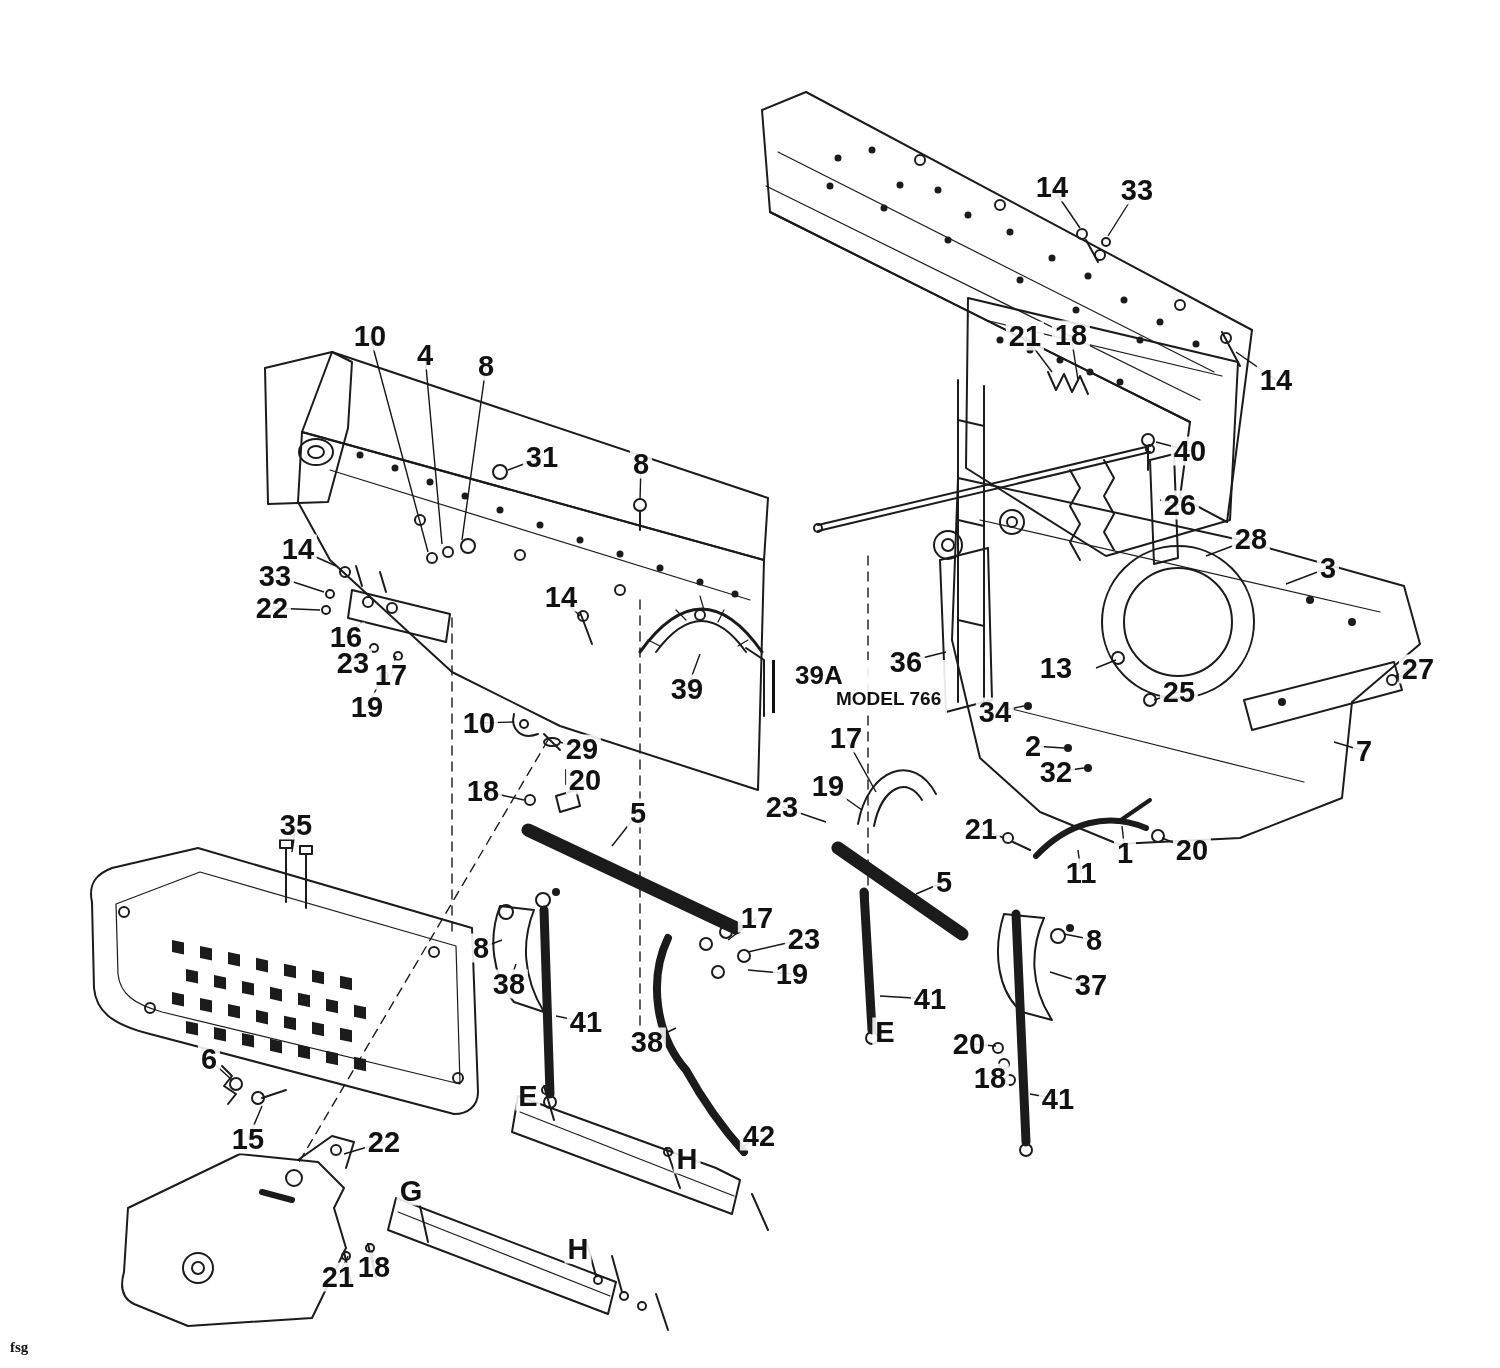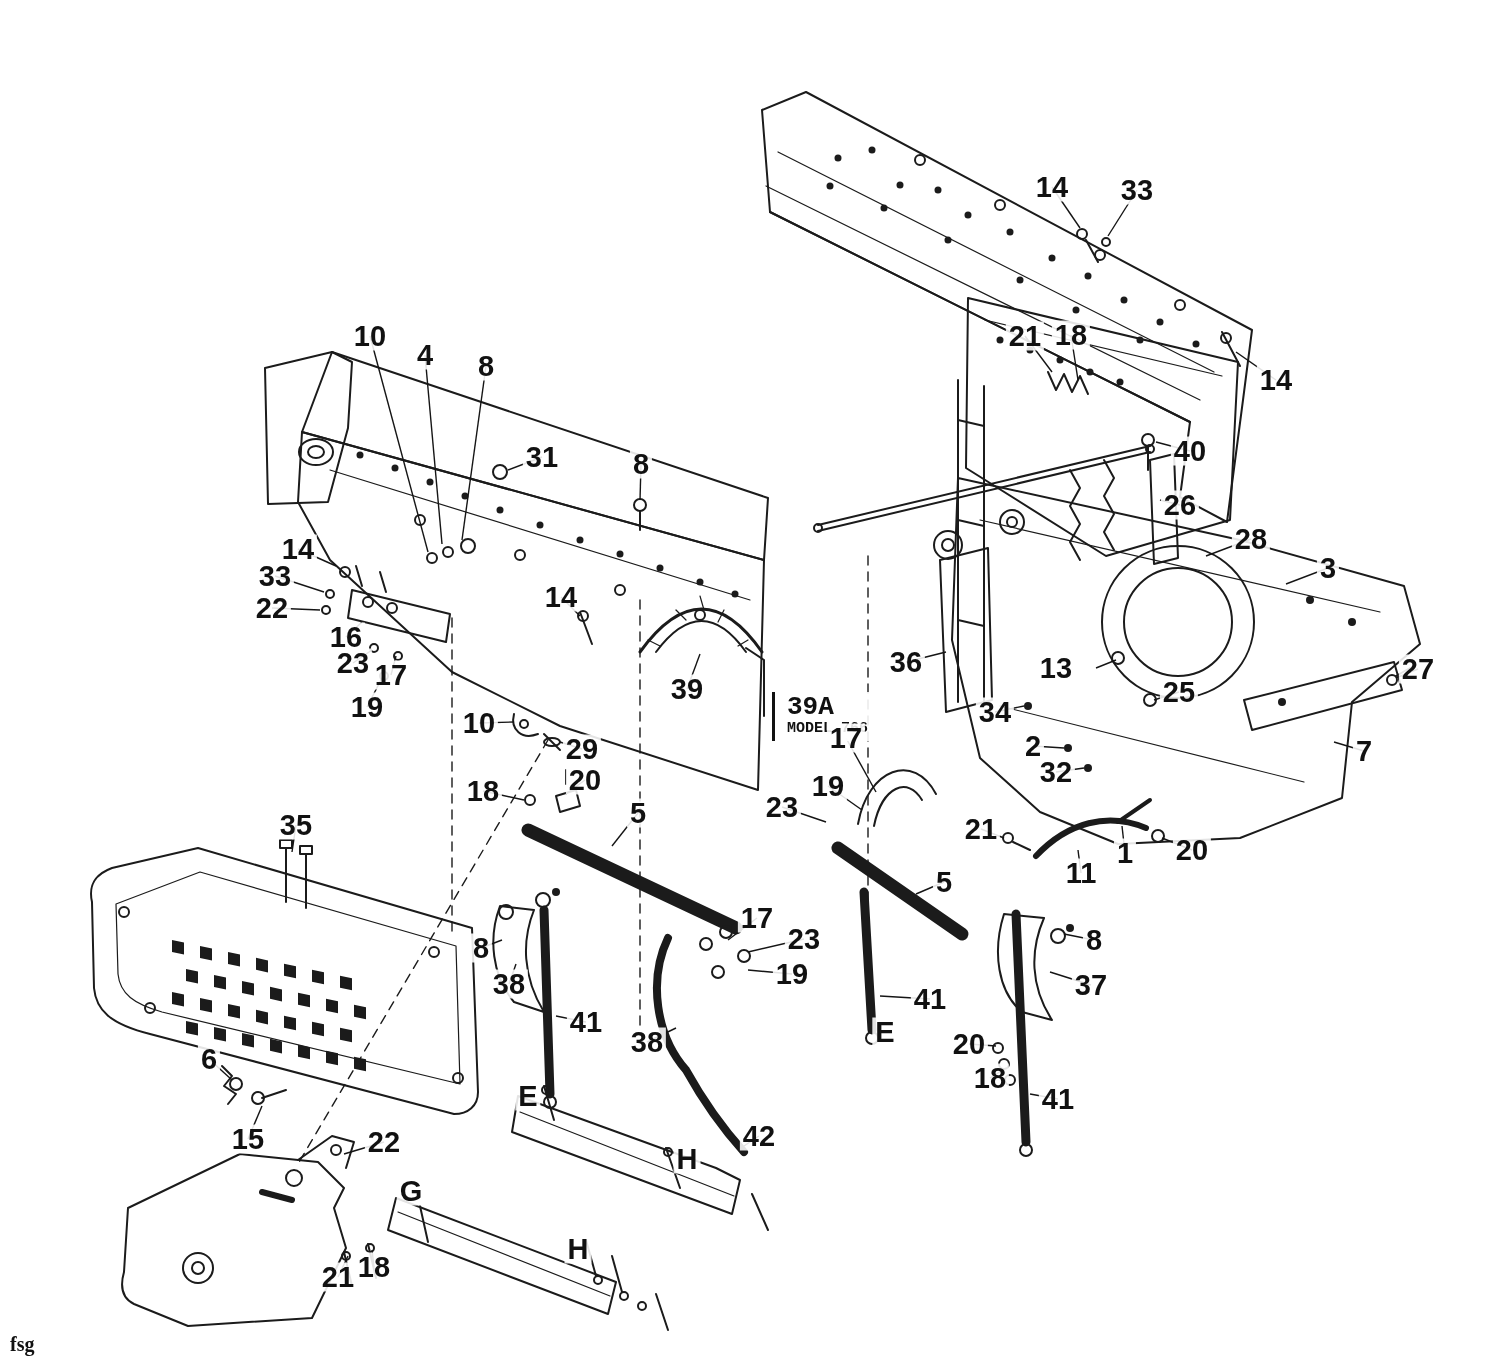--- a/index.html
+++ b/index.html
@@ -14,30 +14,29 @@
     position:absolute; transform:translate(-50%,-50%);
     font-weight:bold; font-size:29px; line-height:1; color:#111;
     background:rgba(255,255,255,0.88); padding:0 3px; white-space:nowrap;
   }
   #watermark {
     position:absolute; top:646px; left:50%; transform:translateX(-50%);
     z-index:4; font-size:62px; font-weight:bold; letter-spacing:1px;
     opacity:0.55; white-space:nowrap; pointer-events:none;
   }
   #model-label {
-    position:absolute; left:772px; top:692px; z-index:3;
-    background:rgba(255,255,255,0.9); padding:2px 6px 3px 12px;
+    position:absolute; left:772px; top:660px; z-index:3;
+    background:rgba(255,255,255,0.9); padding:2px 6px 3px 20px;
     border-left:3px solid #111;
-    font-family:Liberation Mono, monospace;
   }
   #model-code { font-size:26px; font-weight:bold; color:#111; line-height:1.05; }
-  #model-name { font-size:15px; font-weight:bold; color:#111; line-height:1.1; }
+  #model-name { font-size:19px; font-weight:bold; color:#111; line-height:1.1;margin-left:41px; }
   #corner-text {
     position:absolute; left:10px; bottom:12px; z-index:3;
-    font-family:"Liberation Serif", serif; font-weight:bold; font-size:20px; color:#111;
+    font-family:"Liberation Serif", serif; font-weight:bold; font-size:15px; color:#111;
   }
 </style>
 </head>
 <body>
 
 <div id="stage">
 
   <svg id="artwork" width="1500" height="1368" viewBox="0 0 1500 1368" xmlns="http://www.w3.org/2000/svg">
     <g stroke="#1b1b1b" fill="none" stroke-width="2" stroke-linejoin="round" stroke-linecap="round">
 

